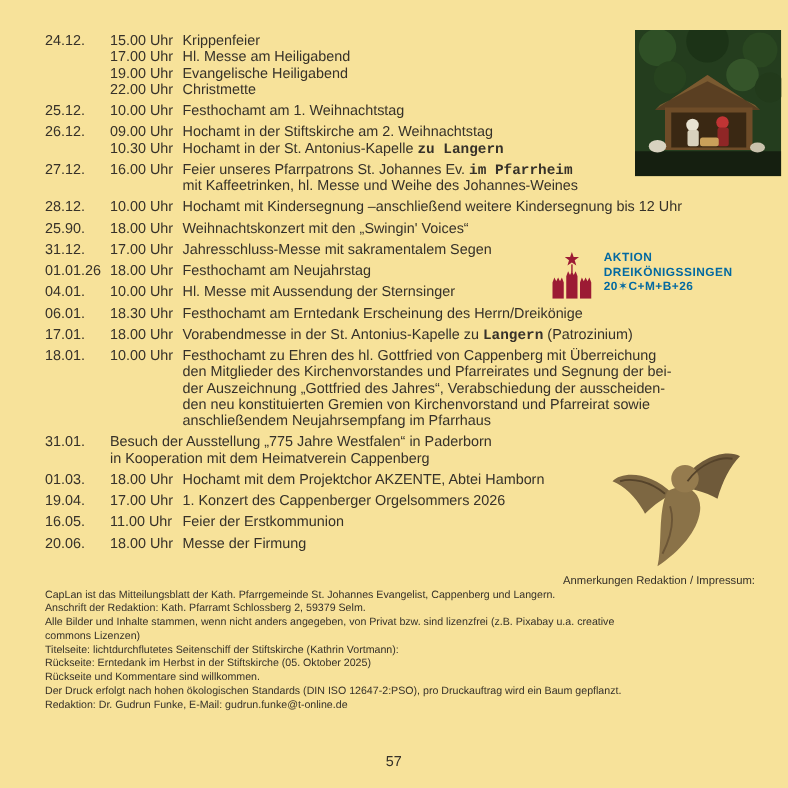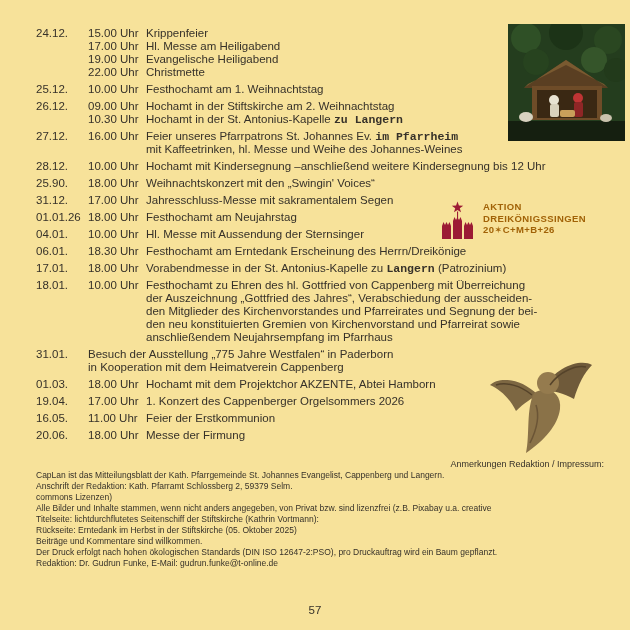--- a/index.html
+++ b/index.html
@@ -13,21 +13,21 @@
   .row{display:flex;margin-bottom:4px;}
   .date{width:52px;flex-shrink:0;font-size:11.5px;line-height:13px;}
   .content{flex:1;min-width:0;}
   .line{display:flex;font-size:11.5px;line-height:13px;white-space:nowrap;}
   .time{width:58px;flex-shrink:0;}
   .b{font-weight:bold;font-family:Liberation Mono, monospace;}
   
   .nativity{position:absolute;left:508px;top:24px;}
   .angel{position:absolute;left:486px;top:355px;}
   
-  .aktion-logo{position:absolute;left:440px;top:201px;display:flex;gap:5px;align-items:flex-start;color:#a16207;}
+  .aktion-logo{position:absolute;left:440px;top:201px;display:flex;gap:5px;align-items:flex-start;color:#0369a1;}
   .logo-text{font-weight:bold;font-size:9.5px;line-height:11.5px;letter-spacing:0.4px;}
   
   .footer{position:absolute;left:36px;top:459px;width:568px;}
   .footer-heading{font-size:9px;font-weight:normal;line-height:11px;text-align:right;}
   .fline{font-size:8.5px;line-height:11px;}
   .page-number{position:absolute;left:0;right:0;top:604px;text-align:center;font-size:11.5px;}
 </style>
 </head>
 <body>
 
@@ -153,25 +153,25 @@
     </div>
     <div class="row">
       <div class="date">18.01.</div>
       <div class="content">
         <div class="line">
           <span class="time">10.00 Uhr</span>
           <span class="text"><span>Festhochamt zu Ehren des hl. Gottfried von Cappenberg mit Überreichung</span></span>
         </div>
         <div class="line">
           <span class="time"></span>
+          <span class="text"><span>den Mitglieder des Kirchenvorstandes und Pfarreirates und Segnung der bei-</span></span>
+        </div>
+        <div class="line">
+          <span class="time"></span>
           <span class="text"><span>der Auszeichnung „Gottfried des Jahres“, Verabschiedung der ausscheiden-</span></span>
-        </div>
-        <div class="line">
-          <span class="time"></span>
-          <span class="text"><span>den Mitglieder des Kirchenvorstandes und Pfarreirates und Segnung der bei-</span></span>
         </div>
         <div class="line">
           <span class="time"></span>
           <span class="text"><span>den neu konstituierten Gremien von Kirchenvorstand und Pfarreirat sowie</span></span>
         </div>
         <div class="line">
           <span class="time"></span>
           <span class="text"><span>anschließendem Neujahrsempfang im Pfarrhaus</span></span>
         </div>
       </div>
@@ -272,23 +272,23 @@
   <path d="M64 30 C74 16 90 10 100 12" stroke="#55432a" stroke-width="1.5" fill="none"></path>
   <path d="M46 40 C34 30 20 27 10 30" stroke="#55432a" stroke-width="1.5" fill="none"></path>
   <path d="M50 50 C54 62 50 76 44 88" stroke="#6b5536" stroke-width="1.5" fill="none"></path>
 </svg>
 
 <div class="footer">
   <div class="footer-heading">Anmerkungen Redaktion / Impressum:</div>
   <div>
       <div class="fline">CapLan ist das Mitteilungsblatt der Kath. Pfarrgemeinde St. Johannes Evangelist, Cappenberg und Langern.</div>
       <div class="fline">Anschrift der Redaktion: Kath. Pfarramt Schlossberg 2, 59379 Selm.</div>
+      <div class="fline">Alle Bilder und Inhalte stammen, wenn nicht anders angegeben, von Privat bzw. sind lizenzfrei (z.B. Pixabay u.a. creative</div>
       <div class="fline">commons Lizenzen)</div>
-      <div class="fline">Alle Bilder und Inhalte stammen, wenn nicht anders angegeben, von Privat bzw. sind lizenzfrei (z.B. Pixabay u.a. creative</div>
       <div class="fline">Titelseite: lichtdurchflutetes Seitenschiff der Stiftskirche (Kathrin Vortmann):</div>
       <div class="fline">Rückseite: Erntedank im Herbst in der Stiftskirche (05. Oktober 2025)</div>
-      <div class="fline">Beiträge und Kommentare sind willkommen.</div>
+      <div class="fline">Rückseite und Kommentare sind willkommen.</div>
       <div class="fline">Der Druck erfolgt nach hohen ökologischen Standards (DIN ISO 12647-2:PSO), pro Druckauftrag wird ein Baum gepflanzt.</div>
       <div class="fline">Redaktion: Dr. Gudrun Funke, E-Mail: gudrun.funke@t-online.de</div>
     </div>
 </div>
 
 <div class="page-number">57</div>
 
 </body></html>

